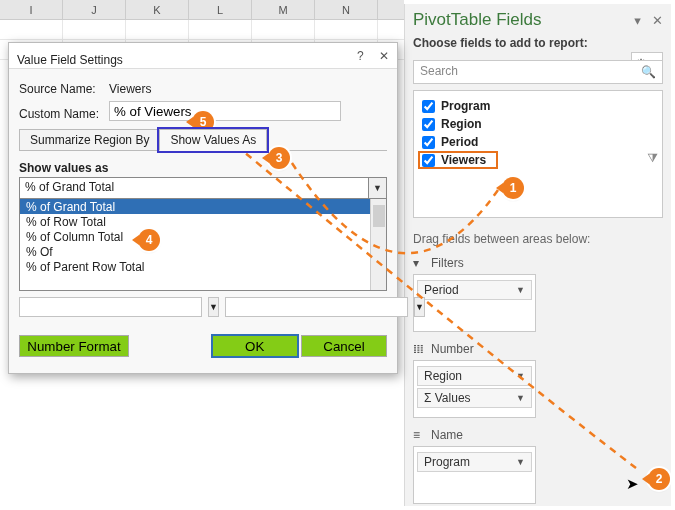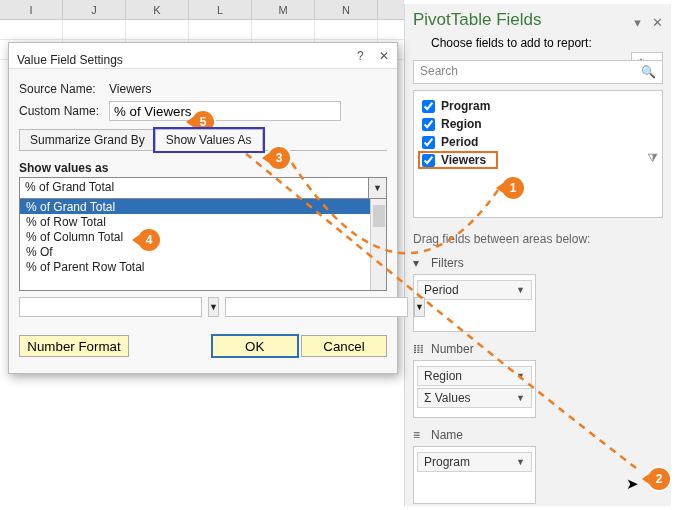--- a/index.html
+++ b/index.html
@@ -8,24 +8,24 @@
   
   .grid { position:absolute; left:0; top:0; width:404px; height:510px; }
   .colheads { display:flex; height:20px; background:#e6e6e6; border-bottom:1px solid #ccc; }
   .colheads div { flex:0 0 63px; text-align:center; line-height:20px; border-right:1px solid #ccc; color:#555; font-size:11px;}
   .cells { position:absolute; left:0; top:20px; width:404px; height:490px; }
   .cells .r { height:20px; border-bottom:1px solid #e7e7e7; }
   .cells .c { display:inline-block; width:63px; height:20px; border-right:1px solid #e7e7e7; }
 
   
   .pane { position:absolute; right:4px; top:4px; width:267px; height:502px; background:#f2f2f2; border-left:1px solid #d9d9d9; padding:6px 8px 8px 8px; }
-  .pane-title { display:flex; align-items:flex-end; justify-content:space-between; margin-bottom:2px;}
+  .pane-title { display:flex; align-items:center; justify-content:space-between; margin-bottom:2px;}
   .pane-title h1 { font-size:17px; font-weight:400; color:#3c7a3c; margin:0; }
   .pane-title .tools span { color:#777; font-size:13px; margin-left:8px; cursor:pointer;}
-  .sub { color:#000000; margin:6px 0 4px 18px; }
+  .sub { color:#404040; margin:6px 0 4px 0;font-weight:bold; }
   .gearbox { position:absolute; right:8px; top:48px; width:32px; height:24px; border:1px solid #c9c9c9; background:#fff; display:flex; align-items:center; justify-content:center; gap:3px; }
   .gearbox .g { color:#555; font-size:14px;}
   .gearbox .d { color:#555; font-size:9px;}
   .search { width:100%; height:24px; border:1px solid #c9c9c9; background:#fff; padding:3px 6px; color:#888; margin-top:10px; position:relative;}
   .search .mag { position:absolute; right:6px; top:4px; color:#888;}
   .fieldbox { position:relative; width:100%; height:128px; background:#fff; border:1px solid #c9c9c9; margin-top:6px; padding:6px 8px; }
   .fieldbox .row { display:flex; align-items:center; height:18px; }
   .fieldbox .row input { margin:0 6px 0 0;}
   .fieldbox .row.bold label { font-weight:700;}
   .fieldbox .more { color:#2a6496; margin-top:6px;}
@@ -41,21 +41,21 @@
   .pill .dd { color:#555; font-size:9px;}
   .area .well.filters, .area .well.rows { min-height:58px;}
   .area .well.columns, .area .well.values { min-height:58px;}
 
   
   .dlg { position:absolute; left:8px; top:42px; width:390px; height:332px; background:#f8f8f8; border:1px solid #bbb; box-shadow:2px 3px 10px rgba(0,0,0,.35); }
   .dlg .tbar { height:26px; background:#fff; display:flex; align-items:center; justify-content:space-between; padding:0 8px; border-bottom:1px solid #ddd;}
   .dlg .tbar .ttl { font-size:12px;margin-top:8px;}
   .dlg .tbar .ctl span { margin-left:12px; color:#555;}
   .dlg .body { padding:8px 10px 10px 10px;}
-  .frow { display:flex; align-items:center; margin:5px 0;}
+  .frow { display:flex; align-items:flex-end; margin:5px 0;}
   .frow .lab { width:90px;}
   .frow .val { }
   .cname input { width:232px; height:20px; border:1px solid #c3c3c3; padding:1px 4px; background:#fff;}
   .tabs { display:flex; margin:8px 0 0 0;}
   .tabs .tab { padding:3px 10px; border:1px solid #bbb; background:#f3f3f3; margin-right:-1px; position:relative; }
   .tabs .tab.active { background:#f8f8f8; border-bottom:1px solid #f8f8f8; z-index:2;}
   .tabs .tab.sva { outline:2px solid #3a36c9; outline-offset:0;}
   .tabline { height:1px; background:#bbb; margin-top:-1px;}
   .boxlab { font-weight:700; margin:10px 0 2px 0;}
   .combo { position:relative; width:100%; height:22px; border:1px solid #888; background:#fff;}
@@ -63,21 +63,21 @@
   .combo .btn { position:absolute; right:0; top:0; width:18px; height:20px; border-left:1px solid #888; background:#efefef; text-align:center; font-size:9px; line-height:20px; color:#333;}
   .list { position:relative; width:100%; height:92px; border:1px solid #888; border-top:none; background:#fff; overflow:hidden;}
   .list .opt { padding:1px 6px; height:15px; line-height:15px;}
   .list .opt.sel { background:#2f6fb5; color:#fff;}
   .list .scroll { position:absolute; right:0; top:0; width:16px; height:100%; background:#efefef; border-left:1px solid #ccc;}
   .list .scroll .thumb { position:absolute; top:6px; left:2px; width:12px; height:22px; background:#cfcfcf;}
   .twofields { display:flex; gap:6px; margin-top:6px;}
   .twofields input { flex:1 1 auto; height:20px; border:1px solid #c3c3c3; background:#fff;}
   .twofields .ddl { width:18px; height:20px; border:1px solid #c3c3c3; background:#efefef; text-align:center; font-size:9px; line-height:18px;}
   .dlg .btns { display:flex; justify-content:space-between; align-items:center; padding:8px 10px; }
-  .btn2 { width:86px; height:22px; border:1px solid #a9a9a9; background:#fef9c3;}
+  .btn2 { width:86px; height:22px; border:1px solid #a9a9a9; background:#84cc16;}
   .btn2.ok { outline:2px solid #2f6fb5; outline-offset:-1px;}
   .nf { width:110px; text-align:center;}
 
   
   .co { position:absolute; width:22px; height:22px; border-radius:11px; background:#f07c1f; color:#fff; font-weight:700; font-size:12px; display:flex; align-items:center; justify-content:center; box-shadow:0 0 0 2px #fff, 0 1px 2px rgba(0,0,0,.3);}
   .co .tail { position:absolute; width:0;height:0; }
   .co1 { left:502px; top:177px;} .co1 .tail{ left:-6px; top:6px; border-top:5px solid transparent; border-bottom:5px solid transparent; border-right:7px solid #f07c1f;}
   .co2 { left:648px; top:468px;} .co2 .tail{ left:-6px; top:6px; border-top:5px solid transparent; border-bottom:5px solid transparent; border-right:7px solid #f07c1f;}
   .co3 { left:268px; top:147px;} .co3 .tail{ left:-6px; top:6px; border-top:5px solid transparent; border-bottom:5px solid transparent; border-right:7px solid #f07c1f;}
   .co4 { left:138px; top:229px;} .co4 .tail{ left:-6px; top:6px; border-top:5px solid transparent; border-bottom:5px solid transparent; border-right:7px solid #f07c1f;}
@@ -202,21 +202,21 @@
   <div class="body">
     <div class="frow">
       <span class="lab">Source Name:</span>
       <span class="val">Viewers</span>
     </div>
     <div class="frow cname">
       <span class="lab">Custom Name:</span>
       <input type="text" value="% of Viewers" style="">
     </div>
     <div class="tabs">
-      <div class="tab">Summarize Grand By</div>
+      <div class="tab">Summarize Region By</div>
       <div class="tab active sva">Show Values As</div>
     </div>
     <div class="tabline"></div>
     <div class="boxlab">Show values as</div>
     <div class="combo">
       <div class="sel">% of Grand Total</div>
       <div class="btn">▼</div>
     </div>
     <div class="list">
       <div class="opt sel">% of Grand Total</div>

